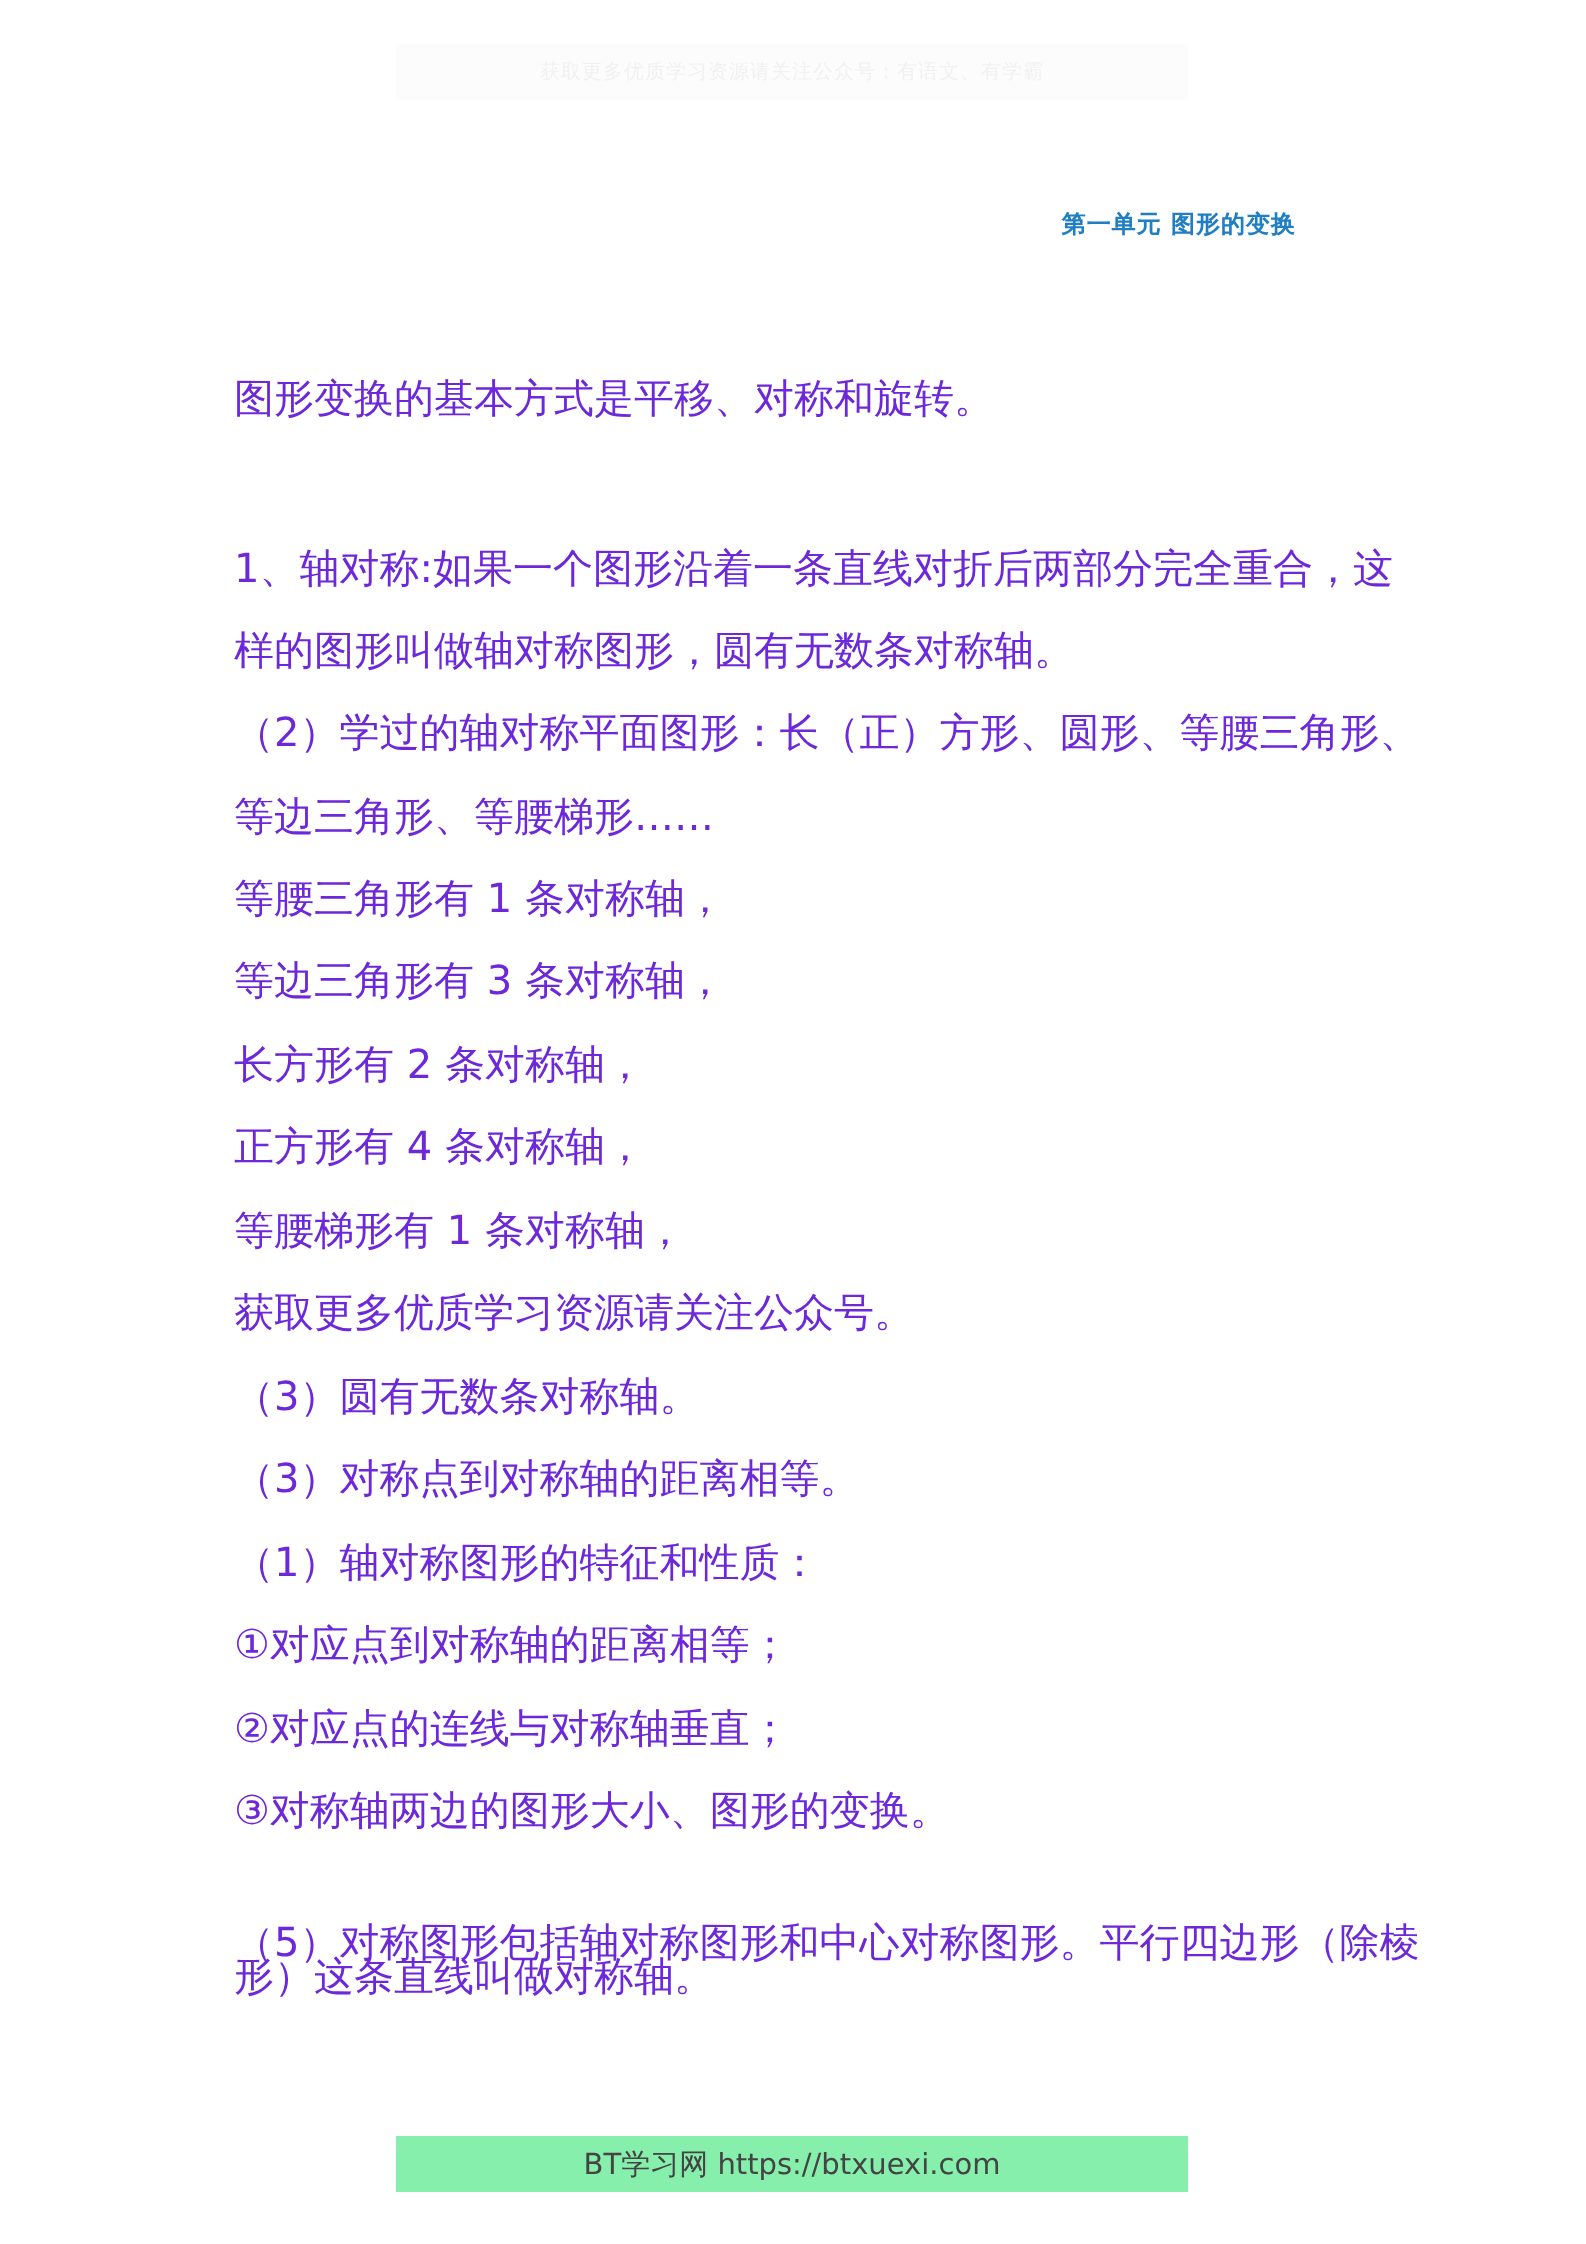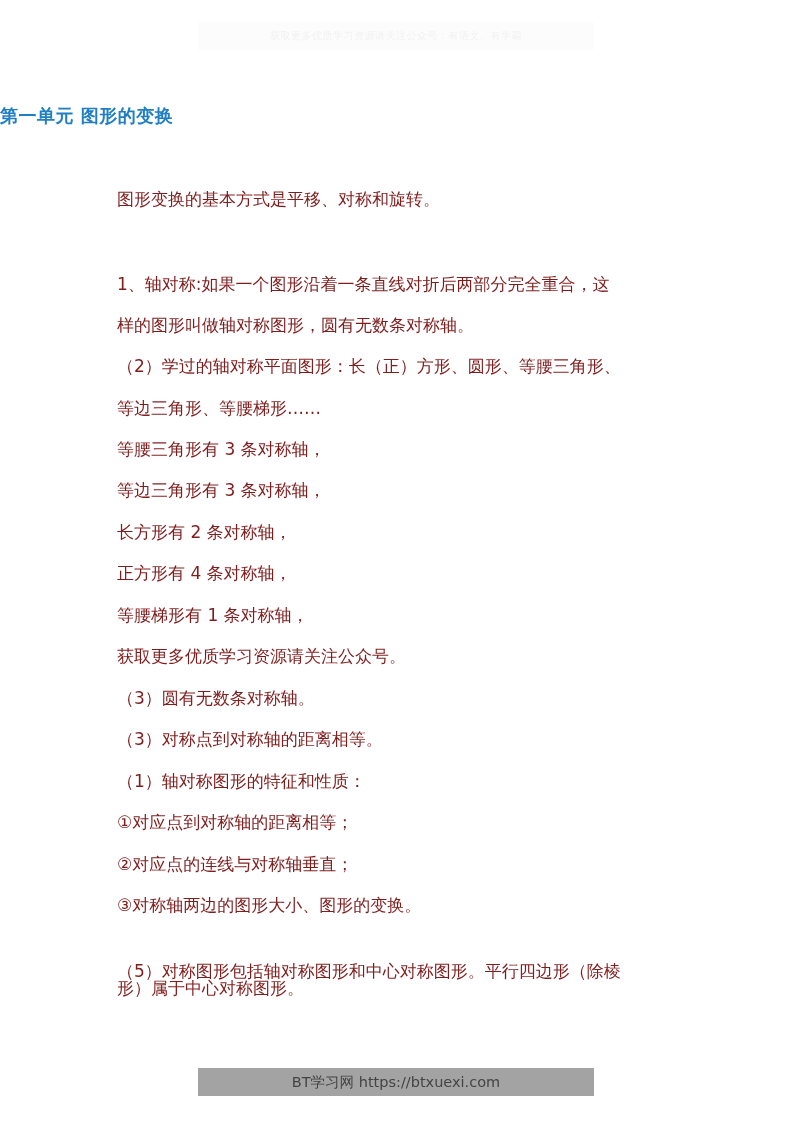--- a/index.html
+++ b/index.html
@@ -30,47 +30,47 @@
       font-size: 10px;
       color: #f1f1f1;
       letter-spacing: 0.5px;
       white-space: nowrap;
     }
     .title {
       position: absolute;
       left: 0;
       top: 104px;
       width: 648px;
-      text-align: left;
-      font-size: 18px;
+      text-align: right;
+      font-size: 12px;
       font-weight: bold;
       color: #1f7fc2;
       letter-spacing: 0.5px;
     }
     .content {
       position: absolute;
       left: 117px;
       top: 186px;
       width: 570px;
     }
     .line {
       position: absolute;
       left: 0;
-      font-size: 17px;
+      font-size: 20px;
       line-height: 26px;
       white-space: nowrap;
-      color: #7f1d1d;
+      color: #6d28d9;
     }
     .footer-banner {
       position: absolute;
       left: 198px;
       top: 1068px;
       width: 396px;
       height: 28px;
-      background: #a3a3a3;
+      background: #86efac;
       display: flex;
       align-items: center;
       justify-content: center;
     }
     .footer-banner span {
       font-size: 14.5px;
       color: #444444;
       font-family: "DejaVu Sans", "Liberation Sans", sans-serif;
       white-space: nowrap;
     }
@@ -83,31 +83,31 @@
 </div>
 
 <div class="title">第一单元 图形的变换</div>
 
 <div class="content">
   <div class="line" style="top:0px">图形变换的基本方式是平移、对称和旋转。</div>
   <div class="line" style="top:85px">1、轴对称:如果一个图形沿着一条直线对折后两部分完全重合，这</div>
   <div class="line" style="top:126px">样的图形叫做轴对称图形，圆有无数条对称轴。</div>
   <div class="line" style="top:167px">（2）学过的轴对称平面图形：长（正）方形、圆形、等腰三角形、</div>
   <div class="line" style="top:209px">等边三角形、等腰梯形……</div>
-  <div class="line" style="top:250px">等腰三角形有 3 条对称轴，</div>
+  <div class="line" style="top:250px">等腰三角形有 1 条对称轴，</div>
   <div class="line" style="top:291px">等边三角形有 3 条对称轴，</div>
   <div class="line" style="top:333px">长方形有 2 条对称轴，</div>
   <div class="line" style="top:374px">正方形有 4 条对称轴，</div>
   <div class="line" style="top:416px">等腰梯形有 1 条对称轴，</div>
   <div class="line" style="top:457px">获取更多优质学习资源请关注公众号。</div>
   <div class="line" style="top:499px">（3）圆有无数条对称轴。</div>
   <div class="line" style="top:540px">（3）对称点到对称轴的距离相等。</div>
   <div class="line" style="top:582px">（1）轴对称图形的特征和性质：</div>
   <div class="line" style="top:623px">①对应点到对称轴的距离相等；</div>
   <div class="line" style="top:665px">②对应点的连线与对称轴垂直；</div>
   <div class="line" style="top:706px">③对称轴两边的图形大小、图形的变换。</div>
   <div class="line" style="top:772px">（5）对称图形包括轴对称图形和中心对称图形。平行四边形（除棱</div>
-  <div class="line" style="top:789px">形）属于中心对称图形。</div>
+  <div class="line" style="top:789px">形）这条直线叫做对称轴。</div>
 </div>
 
 <div class="footer-banner">
   <span>BT学习网 https://btxuexi.com</span>
 </div>
 
 </body></html>

